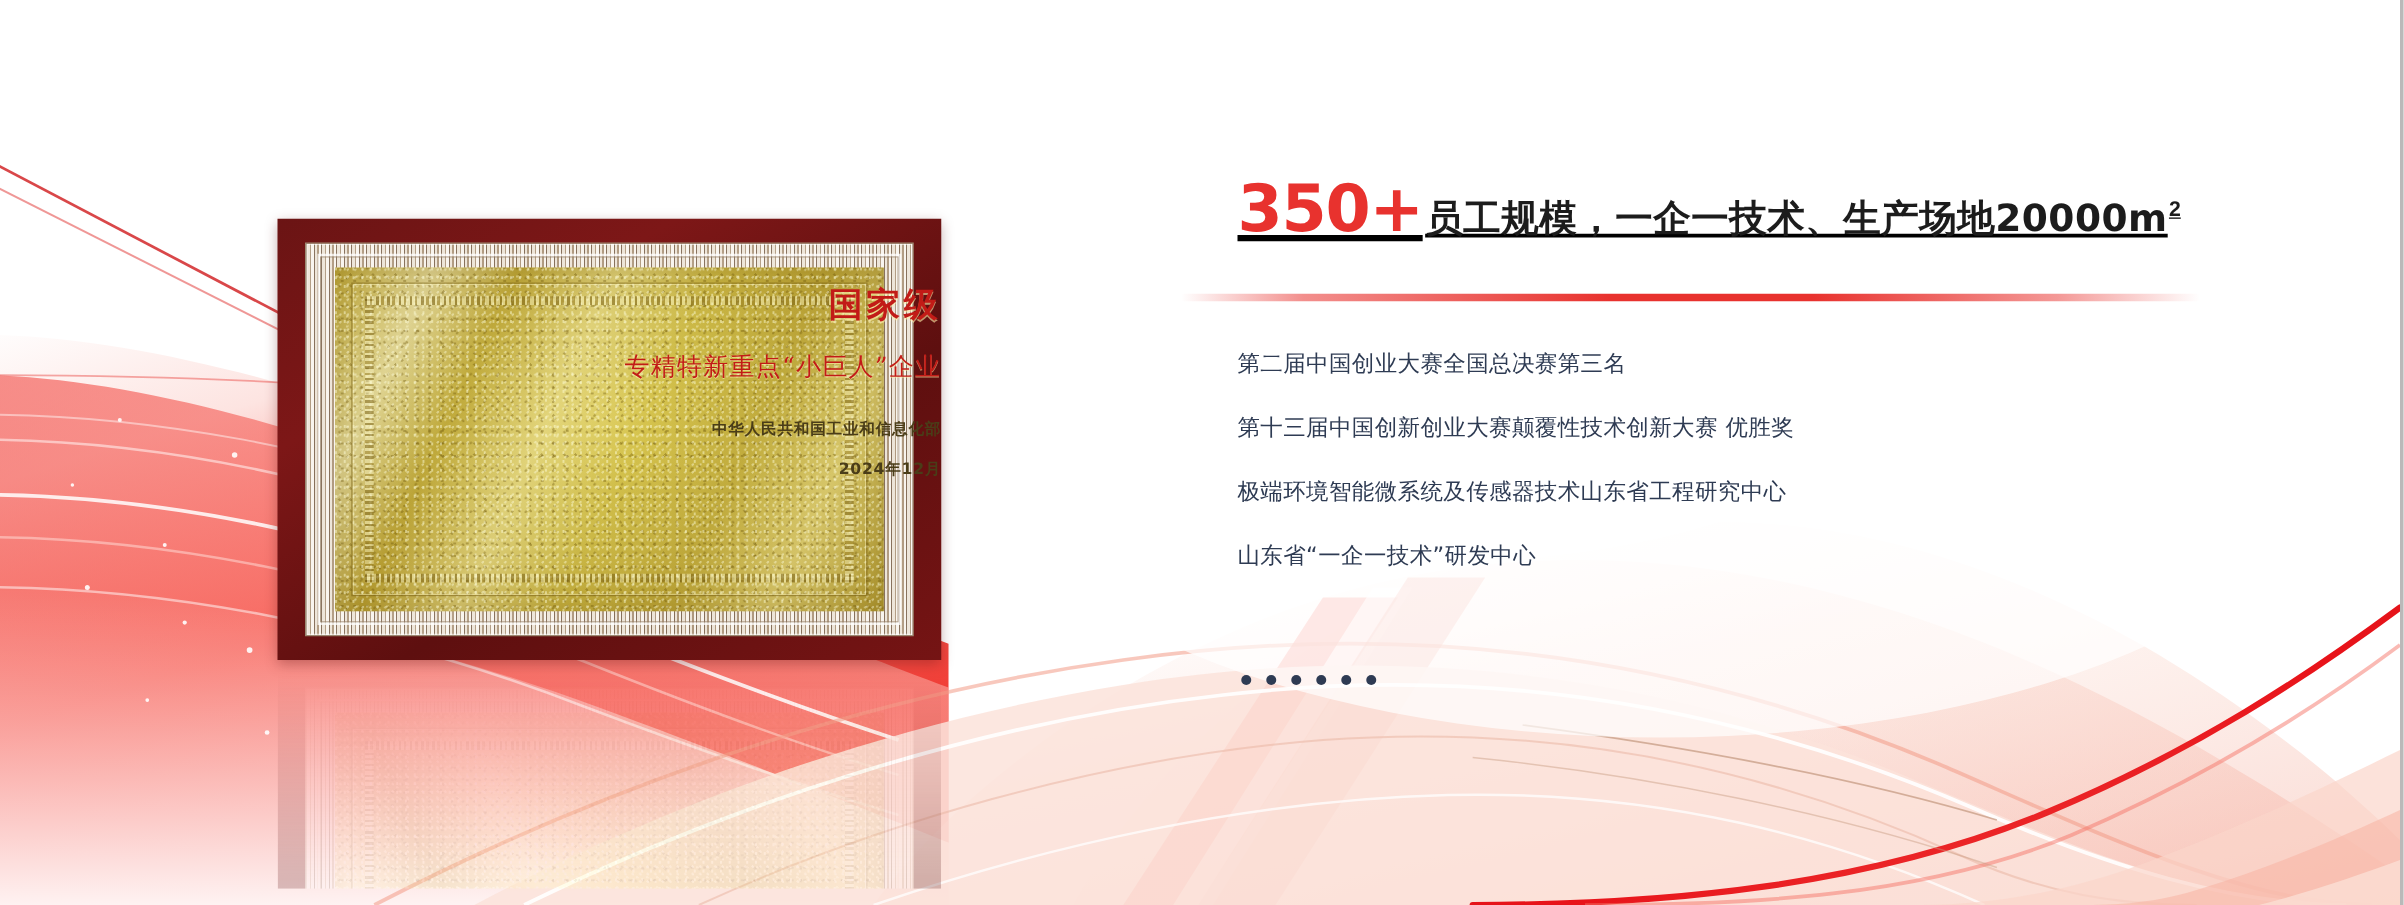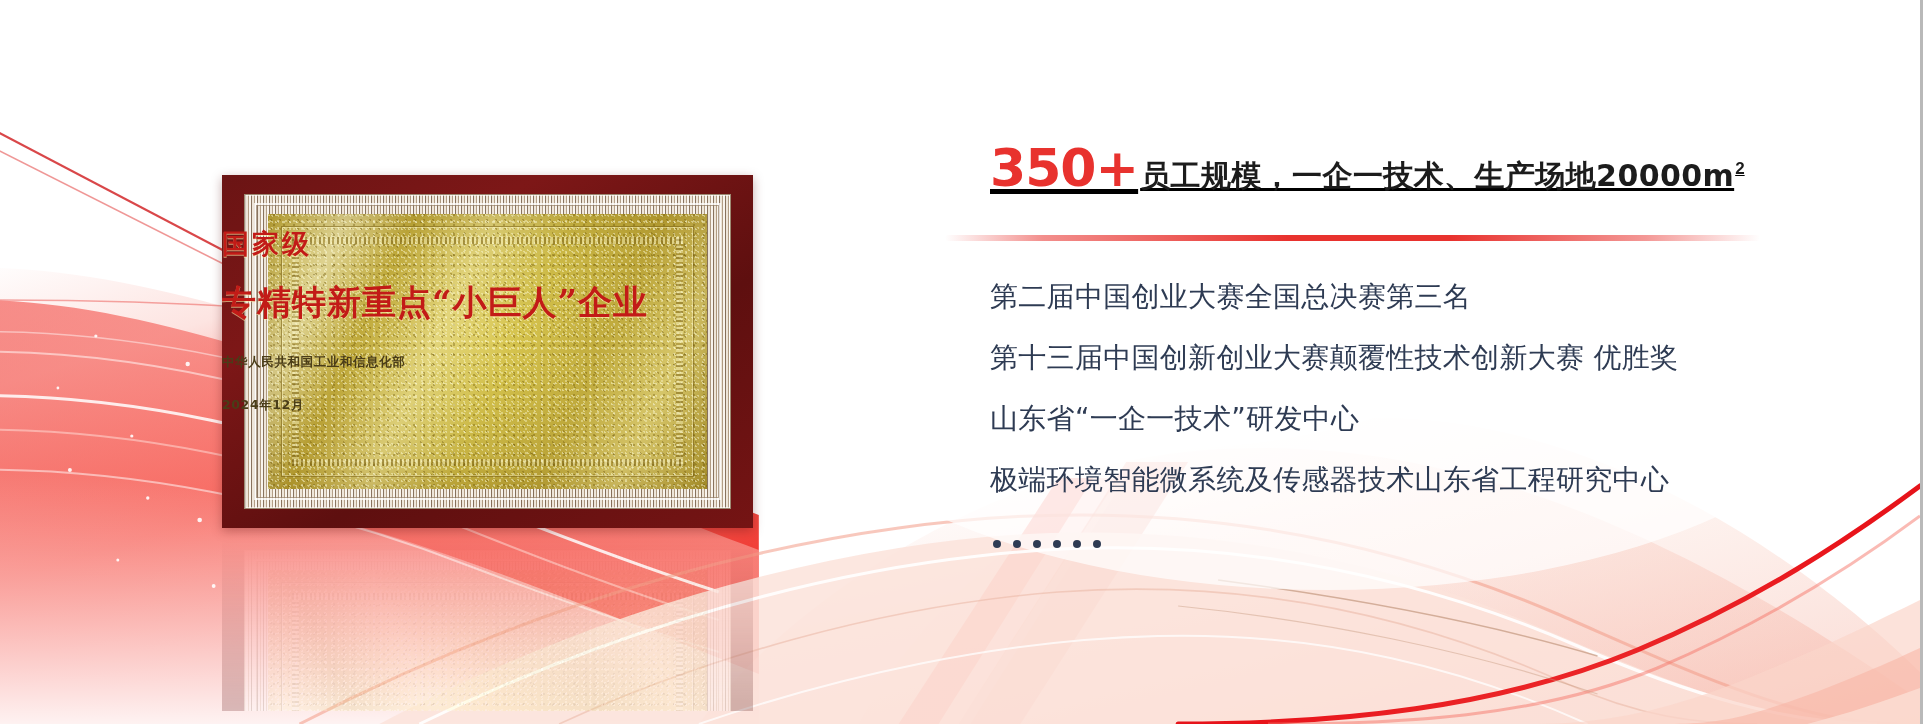--- a/index.html
+++ b/index.html
@@ -103,44 +103,44 @@
         rgba(120,95,18,.5) 0 2px, rgba(255,250,200,.45) 2px 4px,
         rgba(140,112,24,.4) 4px 6px, rgba(255,252,210,.35) 6px 9px)
         left top / 7px 100% no-repeat,
       repeating-linear-gradient(0deg,
         rgba(120,95,18,.5) 0 2px, rgba(255,250,200,.45) 2px 4px,
         rgba(140,112,24,.4) 4px 6px, rgba(255,252,210,.35) 6px 9px)
         right top / 7px 100% no-repeat;
   }
   .plaque-text{
     position:absolute;inset:0;
-    display:flex;flex-direction:column;align-items:flex-start;
+    display:flex;flex-direction:column;align-items:flex-end;
     z-index:4;
     font-family:"DejaVu Serif","Liberation Serif",serif;
   }
   .pt-title1{
     margin-top:51px;
     font-size:27px;font-weight:bold;letter-spacing:3px;
     color:#c21b17;
     text-shadow:0 1px 0 rgba(255,240,170,.6);
   }
   .pt-title2{
     margin-top:18px;
-    font-size:34px;font-weight:bold;letter-spacing:1px;
+    font-size:20px;font-weight:normal;letter-spacing:1px;
     color:#c21b17;
     text-shadow:0 1px 0 rgba(255,240,170,.6);
   }
   .pt-issuer{
     margin-top:28px;
     font-size:12.5px;font-weight:bold;letter-spacing:.6px;
     color:#4a3d18;
     font-family:"DejaVu Sans","Liberation Sans",sans-serif;
   }
   .pt-date{
-    margin-top:26px;
+    margin-top:15px;
     font-size:12.5px;font-weight:bold;letter-spacing:.6px;
     color:#4a3d18;
     font-family:"DejaVu Sans","Liberation Sans",sans-serif;
   }
 
   
   .plaque-reflection{
     position:absolute;
     left:222px; top:531px;
     width:531px; height:180px;
@@ -203,21 +203,21 @@
       rgba(232,50,46,0) 100%);
     border-radius:3px;
   }
   .award-list{
     margin:0;padding:0;list-style:none;
     position:absolute;
     left:0; top:141px;
     width:830px;
   }
   .award-list li{
-    font-size:28px;
+    font-size:18px;
     line-height:1;
     color:#2e3b53;
     letter-spacing:.3px;
     margin-bottom:33px;
     white-space:nowrap;
     font-family:"DejaVu Sans","Liberation Sans",sans-serif;
   }
   .dots{
     position:absolute;
     left:3px; top:398px;
@@ -390,22 +390,22 @@
       <span class="hl-num">350+</span>
       <span class="hl-rest">员工规模，一企一技术、生产场地20000m</span>
       <span class="hl-sup">2</span>
     </div>
 
     <div class="divider"></div>
 
     <ul class="award-list">
       <li>第二届中国创业大赛全国总决赛第三名</li>
       <li>第十三届中国创新创业大赛颠覆性技术创新大赛 优胜奖</li>
+      <li>极端环境智能微系统及传感器技术山东省工程研究中心</li>
       <li>山东省“一企一技术”研发中心</li>
-      <li>极端环境智能微系统及传感器技术山东省工程研究中心</li>
     </ul>
 
     <div class="dots">
       <span></span>
       <span></span>
       <span></span>
       <span></span>
       <span></span>
       <span></span>
     </div>

